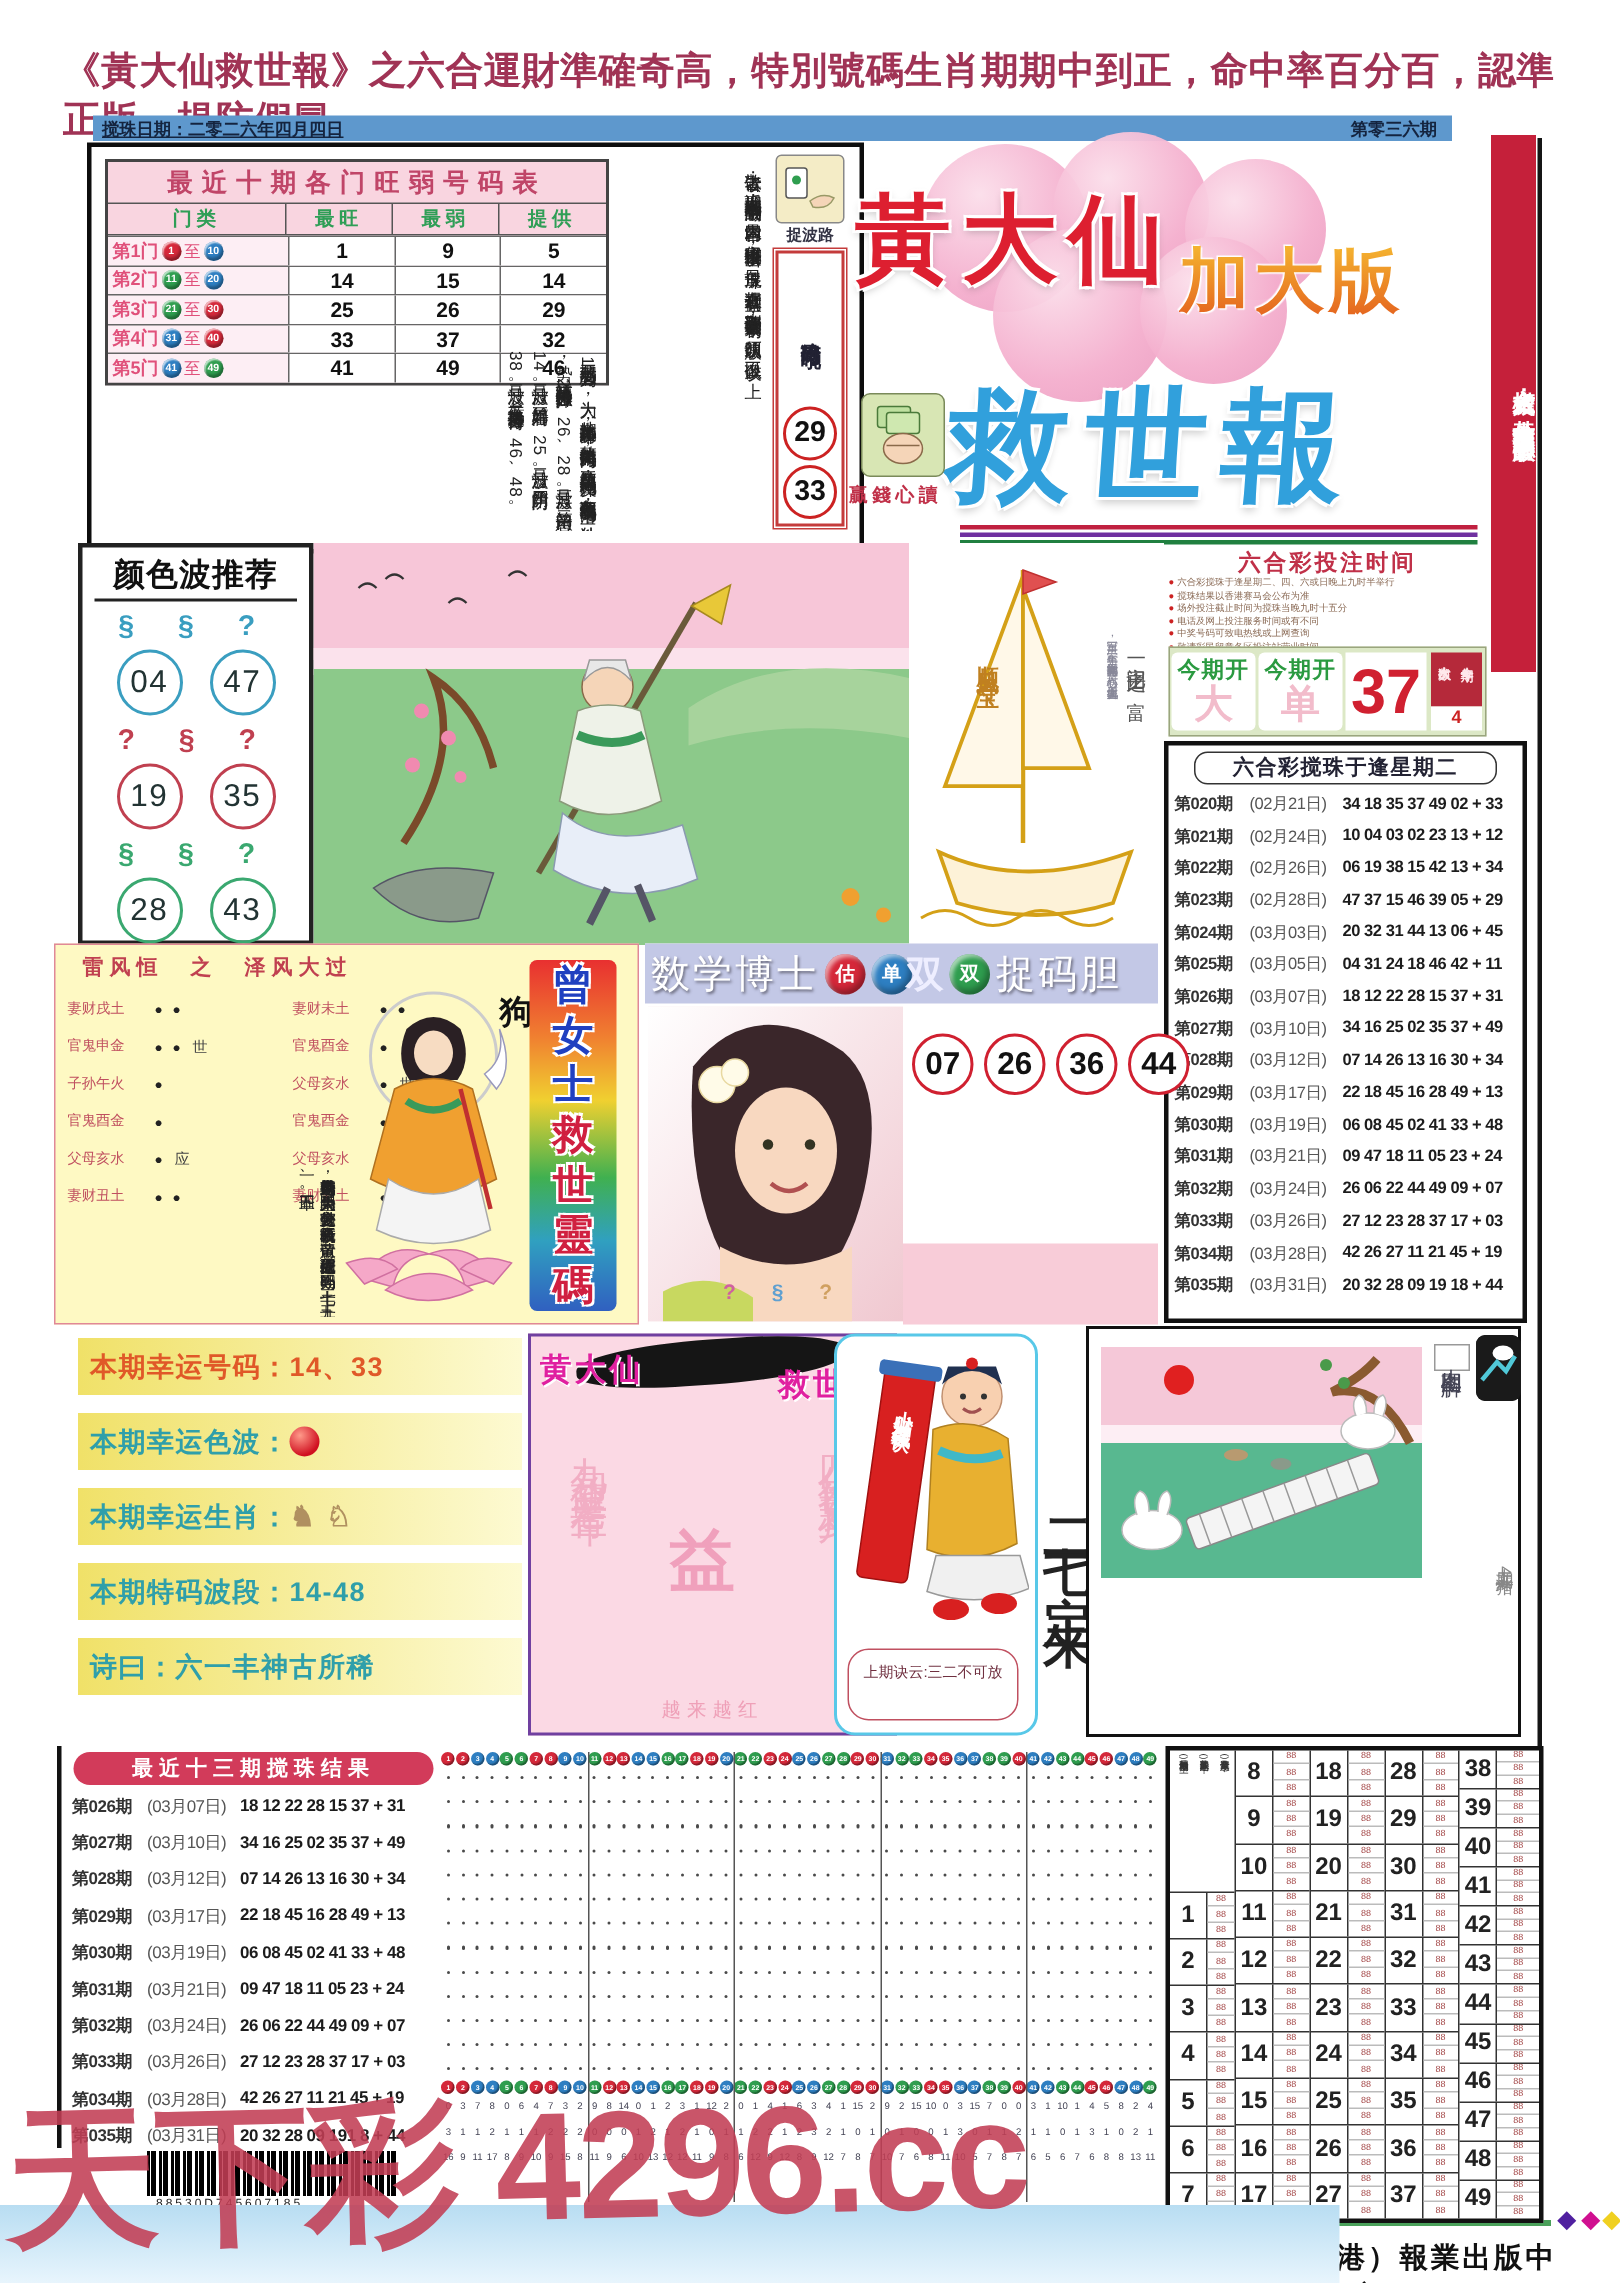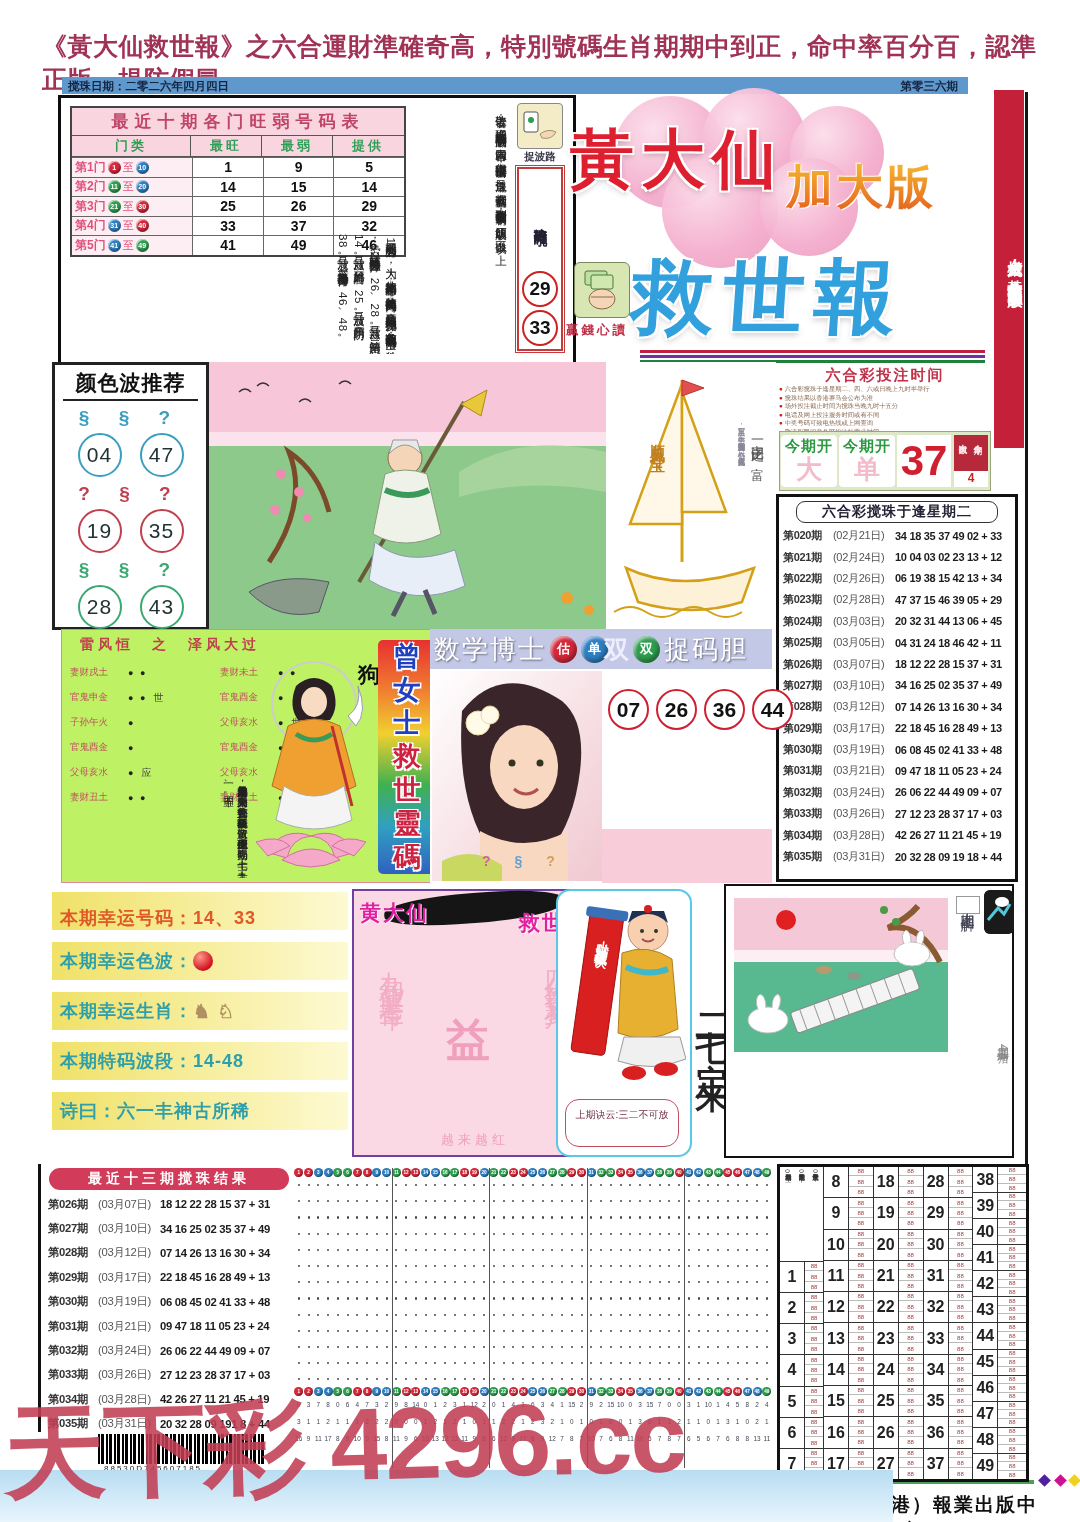--- a/index.html
+++ b/index.html
@@ -4,21 +4,21 @@
 <style>
   html,body{margin:0;padding:0;background:#e8e8e8;}
   .page{position:relative;width:1080px;height:1522px;background:#fff;overflow:hidden;
         font-family:"Liberation Sans",sans-serif;color:#111;}
   .abs{position:absolute;}
   .vtext{writing-mode:vertical-rl;}
 
   
   #slogan{left:42px;top:30px;width:1016px;font-size:25px;font-weight:bold;color:#a03355;letter-spacing:0.5px;}
   #datebar{left:62px;top:77px;width:906px;height:17px;background:#5e98cd;font-size:11.5px;color:#14243f;font-weight:bold;}
-  #datebar .dl{position:absolute;left:6px;top:2px;}
+  #datebar .dl{position:absolute;left:6px;top:2px;text-decoration:underline;}
   #datebar .dr{position:absolute;right:10px;top:2px;}
   #rightframe{left:1025px;top:92px;width:3px;height:1392px;background:#151515;}
 
   
   #topbox{left:58px;top:95px;width:512px;height:268px;border:3px solid #0d0d0d;background:#fff;}
   .hot-table{position:absolute;left:9px;top:8px;width:332px;border:2px solid #444;background:#fde9f1;}
   .hot-title{font-size:17px;font-weight:bold;color:#c04568;text-align:center;letter-spacing:6px;padding:2px 0;background:#f9d5e0;}
   .hot-head{display:flex;background:#f9d5e0;border-top:1px solid #555;border-bottom:1px solid #555;}
   .hot-head div{font-size:13px;font-weight:bold;color:#2f9e56;text-align:center;letter-spacing:3px;padding:1px 0;}
   .hc0{width:118px;} .hc1,.hc2,.hc3{width:70px;border-left:1px solid #555;}
@@ -90,21 +90,21 @@
   
   #trendbox{left:776px;top:494px;width:242px;height:388px;border:3px solid #111;background:#fff;box-sizing:border-box;}
   #trend-title{margin:4px auto 2px;width:200px;border:1.5px solid #333;border-radius:9px;font-size:14px;font-weight:bold;
                color:#223;text-align:center;padding:1px 0;letter-spacing:1px;}
   .t-row{display:flex;font-size:11px;color:#333;height:21.4px;align-items:center;padding-left:4px;letter-spacing:-0.3px;}
   .t-p{width:50px;font-weight:bold;color:#333;}
   .t-d{width:62px;color:#555;}
   .t-n{flex:1;color:#1c1c1c;font-weight:bold;}
 
   
-  #hexbox{left:61px;top:629px;width:390px;height:254px;border:1.5px solid #e08898;background:#bef264;box-sizing:border-box;}
+  #hexbox{left:36px;top:629px;width:390px;height:254px;border:1.5px solid #e08898;background:#fef9c3;box-sizing:border-box;}
   #hex-title{position:absolute;left:18px;top:6px;font-size:14px;font-weight:bold;color:#c04050;letter-spacing:4px;}
   .yao-col{position:absolute;top:30px;width:150px;}
   .yao{display:flex;align-items:center;height:25px;gap:6px;}
   .yao .nm{font-size:9.5px;color:#c05060;width:52px;}
   .yao .ln{font-size:9px;color:#222;letter-spacing:2px;}
   .yao .mk{font-size:10px;color:#444;}
   #zodiac-dog{position:absolute;left:296px;top:30px;font-size:22px;font-weight:bold;color:#111;}
   #seal{position:absolute;left:348px;top:36px;width:18px;height:22px;border:1.5px solid #c33;color:#c55;font-size:6px;line-height:7px;text-align:center;}
   #hex-article{position:absolute;left:10px;top:148px;width:178px;height:100px;font-size:10.5px;line-height:14px;color:#222;overflow:hidden;}
   #rainbow-banner{position:absolute;left:316px;top:10px;width:58px;height:234px;border-radius:5px;
@@ -125,21 +125,21 @@
   .mnum-row{position:absolute;left:178px;top:60px;display:flex;gap:7px;}
   .mnum{width:37px;height:37px;border:2.5px solid #d02030;border-radius:50%;background:#fff;
         display:flex;align-items:center;justify-content:center;font-size:21px;font-weight:bold;color:#111;}
   #msym{position:absolute;left:52px;top:224px;font-size:14px;font-weight:bold;letter-spacing:10px;}
   #mpink{position:absolute;left:172px;top:200px;width:170px;height:54px;background:#f8ccd8;}
 
   
   #luckycol{left:52px;top:892px;width:296px;}
   .lucky-strip{height:38px;margin-bottom:12px;background:linear-gradient(90deg,#f0e168,#fdfad2);
                display:flex;align-items:center;padding-left:8px;font-size:18px;font-weight:bold;letter-spacing:1px;}
-  .lk-orange{color:#e05828;align-items:flex-end;} .lk-teal{color:#2f9faa;}
+  .lk-orange{color:#e05828;} .lk-teal{color:#2f9faa;}
   .horse{color:#b09060;font-size:19px;margin-right:6px;}
   .redball{width:20px;height:20px;border-radius:50%;background:radial-gradient(circle at 35% 30%,#ff9a8a,#d01020 70%);}
 
   
   #juebox{left:352px;top:889px;width:246px;height:268px;border:2px solid #7040a0;background:#fbd9e4;box-sizing:border-box;}
   #jue-head{position:relative;height:44px;}
   #jue-blob{position:absolute;left:30px;top:2px;width:180px;height:30px;background:#151515;border-radius:50% 40% 50% 40%;transform:rotate(-4deg);}
   #jue-t1{position:absolute;left:6px;top:8px;font-size:21px;font-weight:bold;color:#e020a0;letter-spacing:2px;text-shadow:1px 1px 0 #fff;}
   #jue-t2{position:absolute;right:8px;top:18px;font-size:21px;font-weight:bold;color:#e020a0;letter-spacing:2px;text-shadow:1px 1px 0 #fff;}
   .jue-v{position:absolute;font-size:25px;color:#f2aec4;letter-spacing:6px;}

